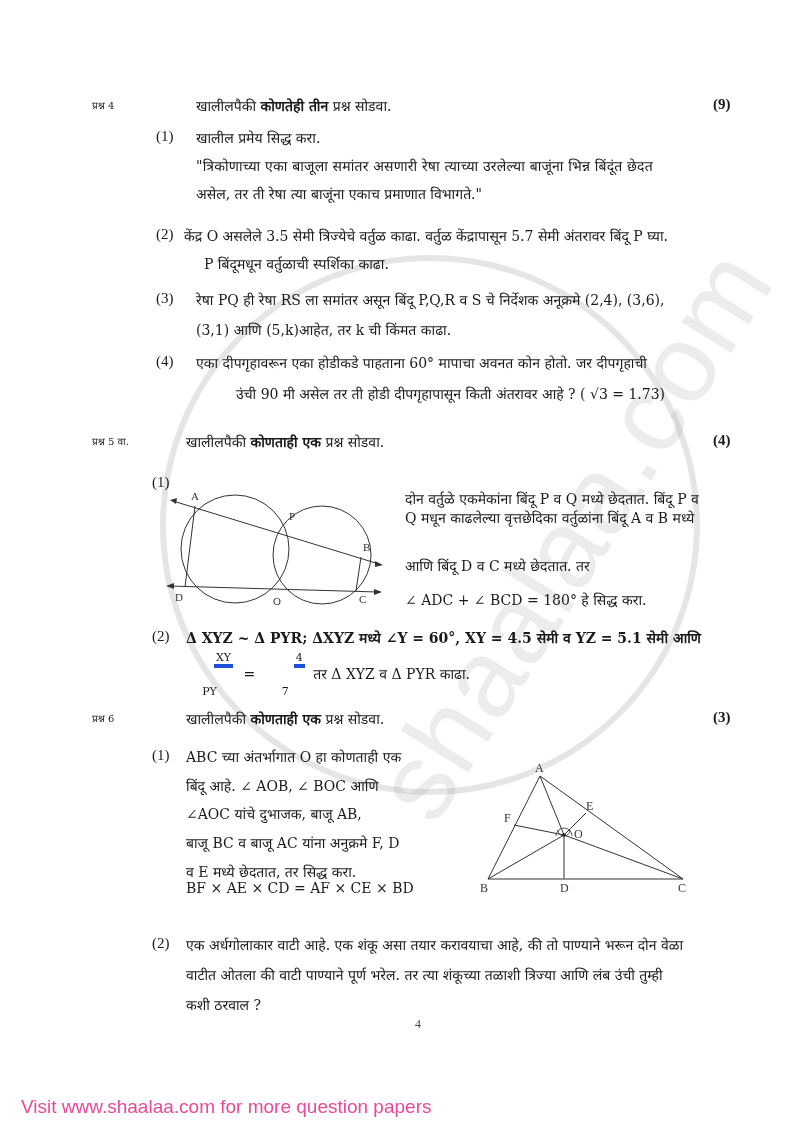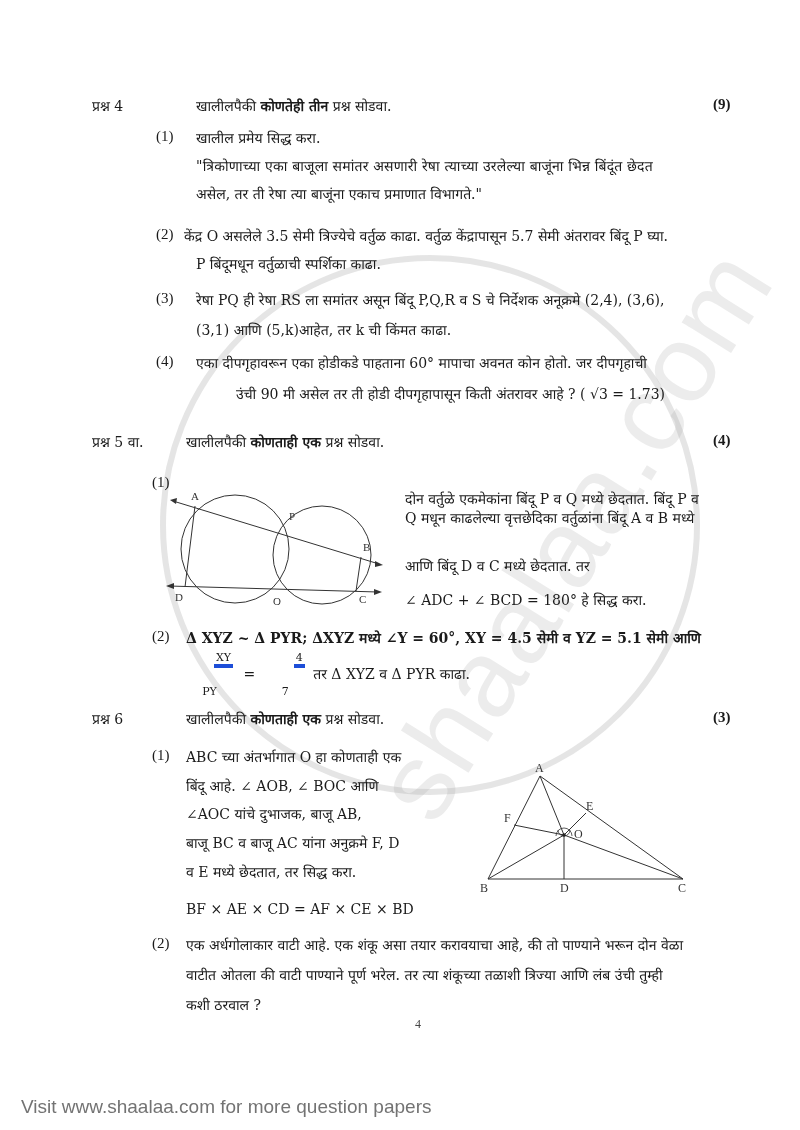--- a/index.html
+++ b/index.html
@@ -1,29 +1,29 @@
 <!DOCTYPE html>
 <html><head>
 <meta charset="utf-8">
 <style>
   html, body { margin:0; padding:0; background:#ffffff; }
   body { width:800px; height:1130px; position:relative; overflow:hidden;
          font-family:"DejaVu Serif","Liberation Serif",serif; color:#1a1a1a; }
   .abs { position:absolute; }
   .txt { font-size:14px; line-height:18px; white-space:nowrap; }
-  .qhead { font-size:14px; }
+  .qhead { font-size:10px; }
   .bold { font-weight:bold;text-align:right; }
   .marks { font-weight:bold; font-size:15px; font-family:"Liberation Serif",serif; }
   .num { font-family:"Liberation Serif",serif; font-size:15px; }
   .watermark { position:absolute; left:160px; top:255px; width:540px; height:540px;
                border:6px solid rgba(160,160,160,0.28); border-radius:50%; box-sizing:border-box; pointer-events:none; }
   .wm-text { position:absolute; left:250px; top:470px; font-family:"Liberation Sans",sans-serif;
              font-size:110px; color:rgba(170,170,170,0.22); transform:rotate(-58deg); transform-origin:center;
              pointer-events:none; letter-spacing:2px; }
-  .footer { font-family:"Liberation Sans",sans-serif; font-size:19px; color:#737373; }
+  .footer { font-family:"Liberation Sans",sans-serif; font-size:19px; color:#ec4899; }
   .frac { display:inline-block; text-align:center; vertical-align:middle; font-size:11px; line-height:12px; }
   .frac .n { display:block; border-bottom:4px solid #1d4ed8; padding:0 2px;margin-left:28px; }
   .frac .d { display:block;margin-top:18px; }
 </style>
 </head>
 <body>
 
 <div class="watermark"></div>
 <div class="wm-text">shaalaa.com</div>
 
@@ -31,21 +31,21 @@
 <div class="abs txt" style="left:196px; top:97px;"><span>खालीलपैकी </span><span class="bold">कोणतेही तीन</span><span> प्रश्न सोडवा.</span></div>
 <div class="abs marks" style="left:713px; top:96px;">(9)</div>
 
 <div class="abs num" style="left:156px; top:128px;">(1)</div>
 <div class="abs txt" style="left:196px; top:129px;">खालील प्रमेय सिद्ध करा.</div>
 <div class="abs txt" style="left:196px; top:157px; letter-spacing:0.2px;">"त्रिकोणाच्या एका बाजूला समांतर असणारी रेषा त्याच्या उरलेल्या बाजूंना भिन्न बिंदूंत छेदत</div>
 <div class="abs txt" style="left:196px; top:185px;">असेल, तर ती रेषा त्या बाजूंना एकाच प्रमाणात विभागते."</div>
 
 <div class="abs num" style="left:156px; top:226px;">(2)</div>
 <div class="abs txt" style="left:184px; top:227px;">केंद्र O असलेले 3.5 सेमी त्रिज्येचे वर्तुळ काढा. वर्तुळ केंद्रापासून 5.7 सेमी अंतरावर बिंदू P घ्या.</div>
-<div class="abs txt" style="left:196px; top:255px;text-align:right;">P बिंदूमधून वर्तुळाची स्पर्शिका काढा.</div>
+<div class="abs txt" style="left:204px; top:255px;text-align:right;">P बिंदूमधून वर्तुळाची स्पर्शिका काढा.</div>
 
 <div class="abs num" style="left:156px; top:290px;">(3)</div>
 <div class="abs txt" style="left:196px; top:291px;">रेषा PQ ही रेषा RS ला समांतर असून बिंदू P,Q,R व S चे निर्देशक अनूक्रमे (2,4), (3,6),</div>
 <div class="abs txt" style="left:196px; top:321px;">(3,1) आणि (5,k)आहेत, तर k ची किंमत काढा.</div>
 
 <div class="abs num" style="left:156px; top:353px;">(4)</div>
 <div class="abs txt" style="left:196px; top:354px;">एका दीपगृहावरून एका होडीकडे पाहताना 60° मापाचा अवनत कोन होतो. जर दीपगृहाची</div>
 <div class="abs txt" style="left:196px; top:385px;margin-left:40px;">उंची 90 मी असेल तर ती होडी दीपगृहापासून किती अंतरावर आहे ? ( √3 = 1.73)</div>
 
 <div class="abs txt qhead" style="left:92px; top:433px;">प्रश्न 5 वा.</div>
@@ -98,21 +98,21 @@
 <div class="abs txt qhead" style="left:92px; top:710px;">प्रश्न 6</div>
 <div class="abs txt" style="left:186px; top:710px;"><span>खालीलपैकी </span><span class="bold">कोणताही एक</span><span> प्रश्न सोडवा.</span></div>
 <div class="abs marks" style="left:713px; top:709px;">(3)</div>
 
 <div class="abs num" style="left:152px; top:747px;">(1)</div>
 <div class="abs txt" style="left:186px; top:748px;">ABC च्या अंतर्भागात O हा कोणताही एक</div>
 <div class="abs txt" style="left:186px; top:777px;">बिंदू आहे. ∠ AOB, ∠ BOC आणि</div>
 <div class="abs txt" style="left:186px; top:805px;">∠AOC यांचे दुभाजक, बाजू AB,</div>
 <div class="abs txt" style="left:186px; top:834px;">बाजू BC व बाजू AC यांना अनुक्रमे F, D</div>
 <div class="abs txt" style="left:186px; top:863px;">व E मध्ये छेदतात, तर सिद्ध करा.</div>
-<div class="abs txt" style="left:186px; top:900px;">BF × AE × CD = AF × CE × BD</div>
+<div class="abs txt" style="left:186px; top:879px;">BF × AE × CD = AF × CE × BD</div>
 
 <svg class="abs" style="left:478px; top:758px;" width="220" height="140" viewBox="0 0 220 140">
   <g fill="none" stroke="#333" stroke-width="1">
     <polygon points="62,18 10,121 205,121"></polygon>
     <line x1="62" y1="18" x2="86" y2="77"></line>
     <line x1="10" y1="121" x2="86" y2="77"></line>
     <line x1="205" y1="121" x2="86" y2="77"></line>
     <line x1="86" y1="77" x2="36" y2="67"></line>
     <line x1="86" y1="77" x2="108" y2="55"></line>
     <line x1="86" y1="77" x2="86" y2="121"></line>

